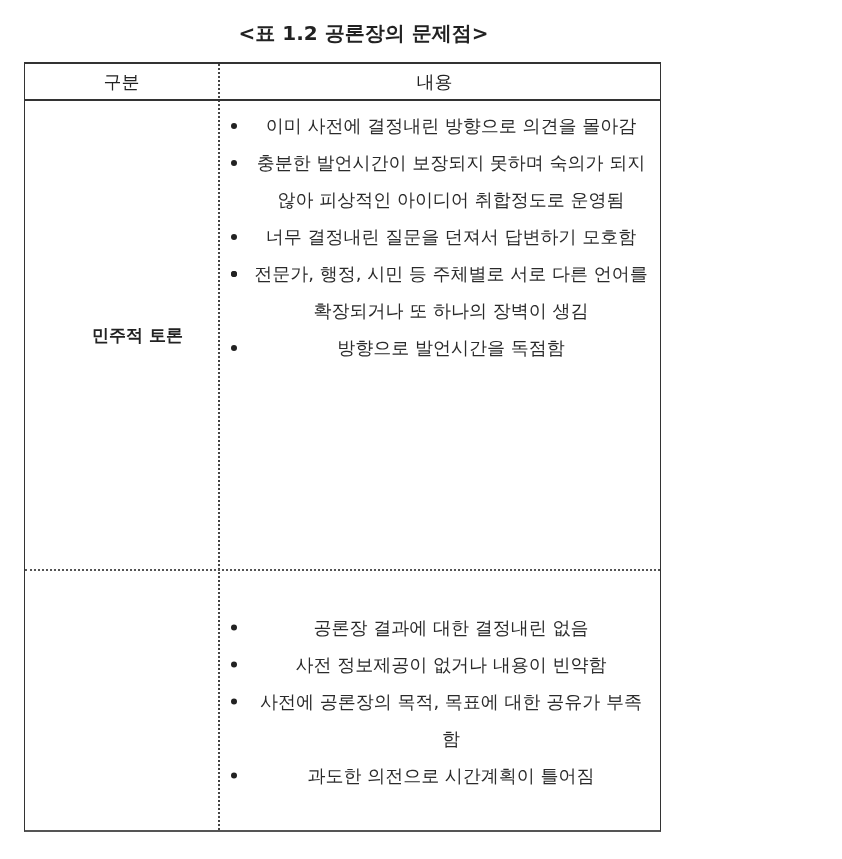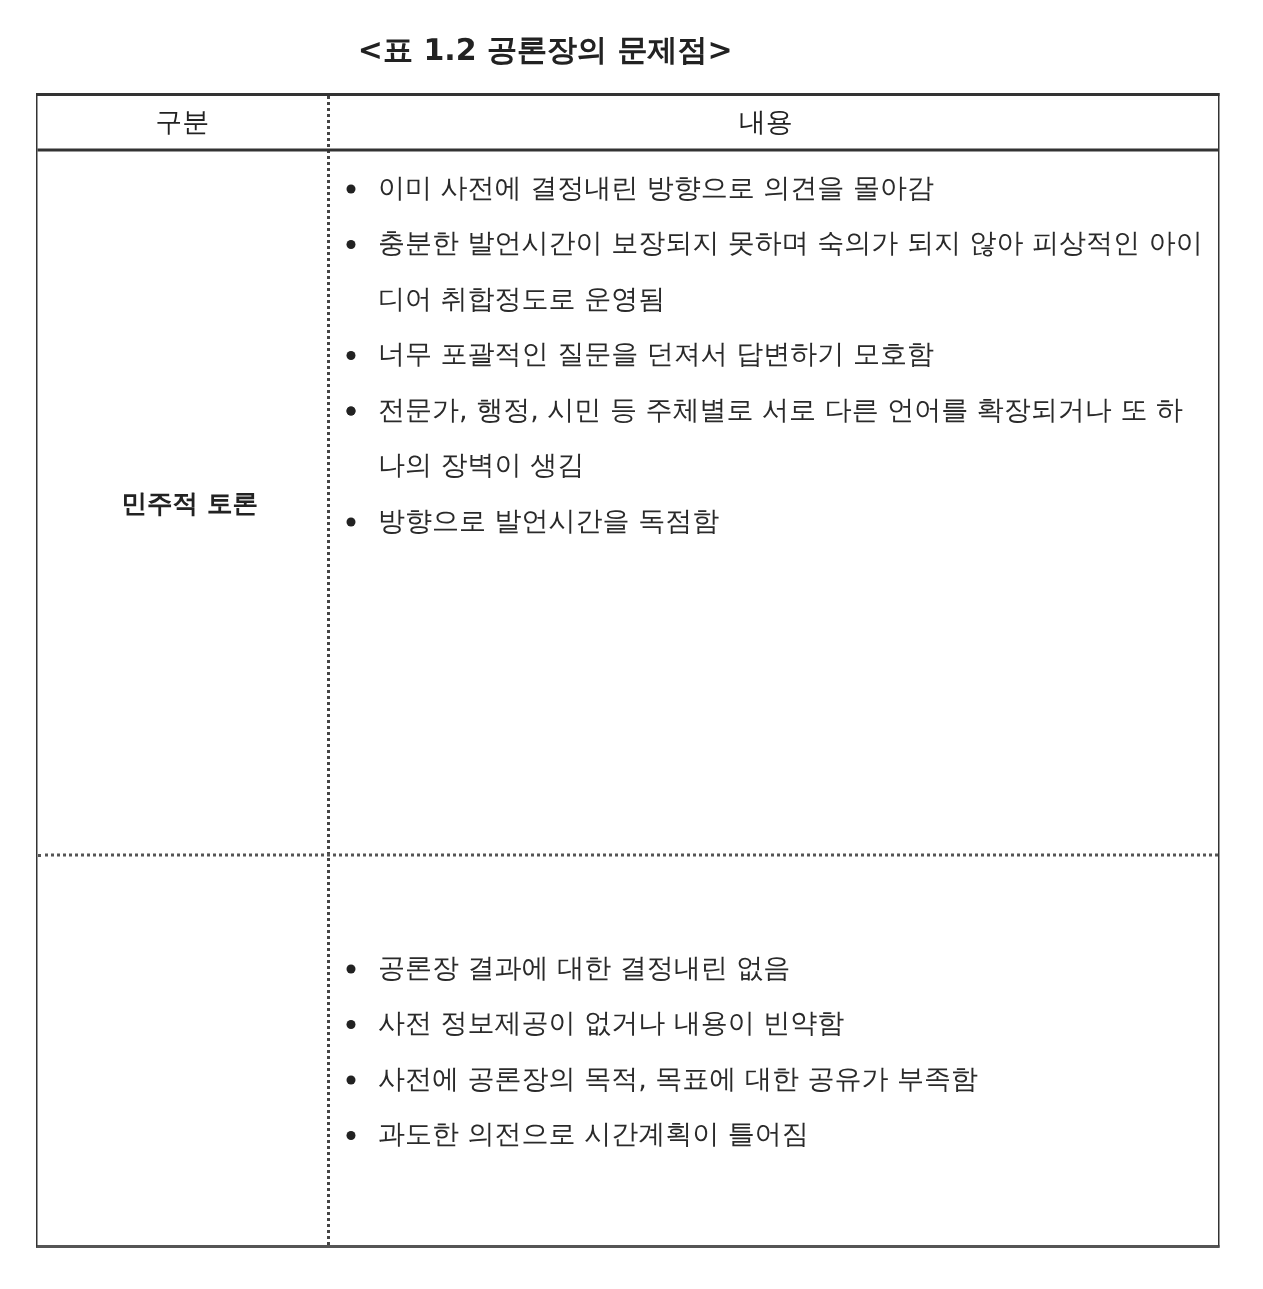--- a/index.html
+++ b/index.html
@@ -1,29 +1,29 @@
 <!DOCTYPE html>
 <html><head>
 <meta charset="utf-8">
 <style>
   html, body { margin: 0; padding: 0; background: #ffffff; }
   body { width: 842px; height: 859px; position: relative; font-family: "DejaVu Sans", "Liberation Sans", sans-serif; color: #2a2a2a; overflow: hidden; }
   .title { position: absolute; top: 20px; left: 0; width: 727px; text-align: center; font-size: 20px; font-weight: bold; color: #222; letter-spacing: 0px; }
-  .tbl { position: absolute; left: 24px; top: 62px; width: 789px; height: 770px; border-left: 1px solid #333; border-right: 1px solid #333; border-top: 2px solid #333; border-bottom: 2px solid #555; box-sizing: border-box; }
+  .tbl { position: absolute; left: 24px; top: 62px; width: 637px; height: 770px; border-left: 1px solid #333; border-right: 1px solid #333; border-top: 2px solid #333; border-bottom: 2px solid #555; box-sizing: border-box; }
   .vdiv { position: absolute; left: 193px; top: 0; bottom: 0; width: 0; border-left: 2px dotted #444; }
   .hdr { position: absolute; left: 0; right: 0; top: 0; height: 35px; border-bottom: 2px solid #333; }
   .hdr-cell { position: absolute; top: 0; height: 35px; line-height: 35px; text-align: center; font-size: 18px; color: #222; }
   .hdr-cat { left: 0; width: 193px; }
   .hdr-content { left: 184px; right: 0; }
   .row { position: absolute; left: 0; right: 0; }
   .row1 { top: 37px; height: 468px; border-bottom: 2px dotted #555; }
   .row2 { top: 507px; bottom: 0; }
-  .cat { position: absolute; left: 5px; width: 193px; top: 0; bottom: 0; display: flex; align-items: center; justify-content: center; font-size: 17px; font-weight: bold; color: #222; }
+  .cat { position: absolute; left: 16px; width: 193px; top: 0; bottom: 0; display: flex; align-items: center; justify-content: center; font-size: 17px; font-weight: bold; color: #222; }
   .content { position: absolute; left: 195px; right: 10px; top: 0; bottom: 0; }
-  .items { list-style: none; margin: 0; padding: 0; }
+  .items { list-style: none; margin: 0; padding: 0; text-align: center; }
   .row1 .items { padding-top: 6px; }
   .row2 .items { position: absolute; top: 50%; transform: translateY(-50%); left: 0; right: 0; }
   .item { position: relative; padding-left: 32px; font-size: 18px; line-height: 37px; color: #2a2a2a; }
   .bullet { position: absolute; left: 11px; top: 16px; width: 6px; height: 6px; border-radius: 50%; background: #222; }
 </style>
 </head>
 <body>
 
 <div class="title">&lt;표 1.2 공론장의 문제점&gt;</div>
 
@@ -34,21 +34,21 @@
     <div class="hdr-cell hdr-cat">구분</div>
     <div class="hdr-cell hdr-content">내용</div>
   </div>
 
   <div class="row row1">
     <div class="cat">민주적 토론</div>
     <div class="content">
       <ul class="items">
         <li class="item"><span class="bullet"></span><span>이미 사전에 결정내린 방향으로 의견을 몰아감</span></li>
         <li class="item"><span class="bullet"></span><span>충분한 발언시간이 보장되지 못하며 숙의가 되지 않아 피상적인 아이디어 취합정도로 운영됨</span></li>
-        <li class="item"><span class="bullet"></span><span>너무 포괄적인 질문을 던져서 답변하기 모호함</span></li>
+        <li class="item"><span class="bullet"></span><span>너무 결정내린 질문을 던져서 답변하기 모호함</span></li>
         <li class="item"><span class="bullet"></span></li>
         <li class="item"><span class="bullet"></span><span>전문가, 행정, 시민 등 주체별로 서로 다른 언어를 확장되거나 또 하나의 장벽이 생김</span></li>
         <li class="item"><span class="bullet"></span><span>방향으로 발언시간을 독점함</span></li>
       </ul>
     </div>
   </div>
 
   <div class="row row2">
     <div class="content">
       <ul class="items">

